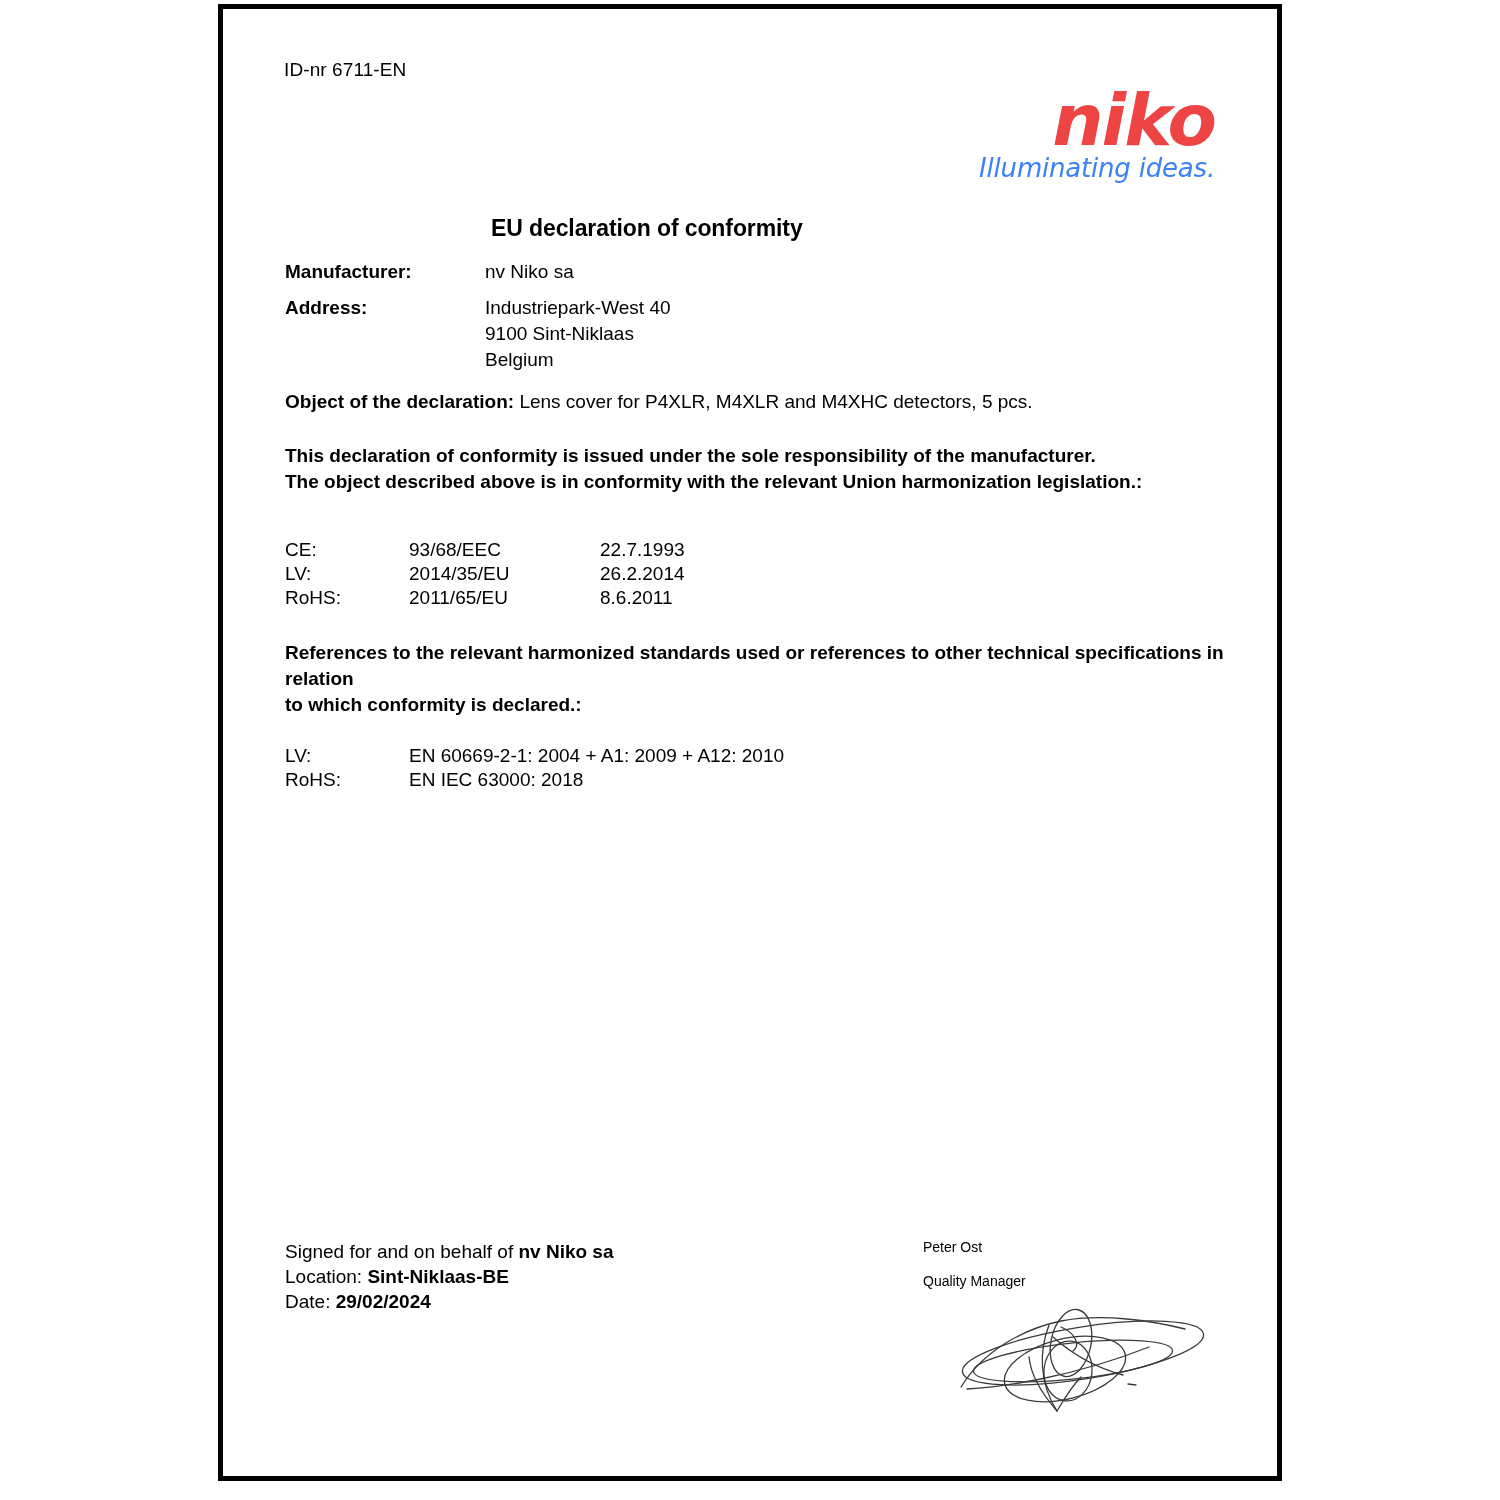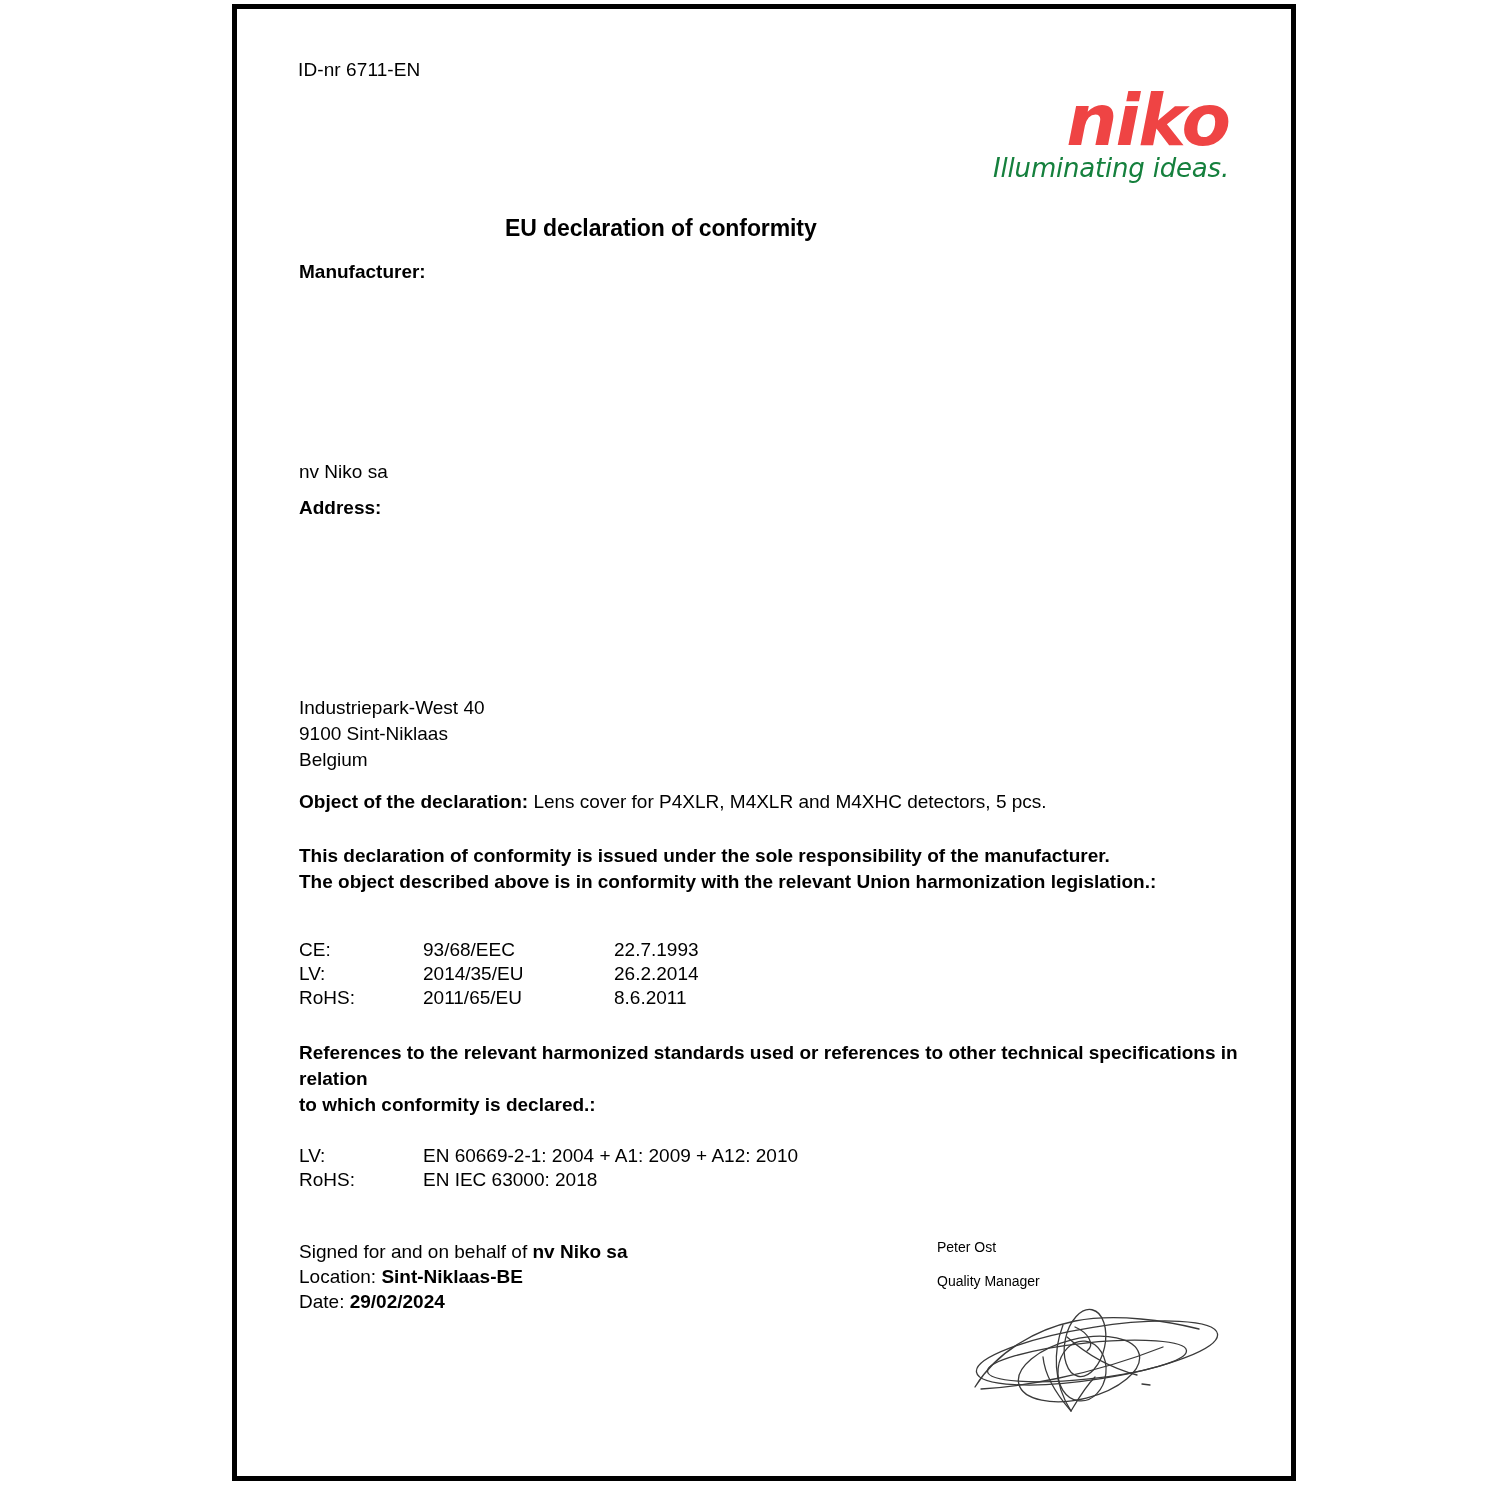--- a/index.html
+++ b/index.html
@@ -12,21 +12,21 @@
     height: 1500px;
     font-family: "Liberation Sans", sans-serif;
     color: #000000;
     overflow: hidden;
     position: relative;
   }
 
   
   .page-frame {
     position: absolute;
-    left: 232px;
+    left: 218px;
     top: 4px;
     width: 1064px;
     height: 1477px;
     border: 5px solid #000000;
     background: #ffffff;
     box-sizing: border-box;
   }
   .page-inner {
     position: absolute;
     inset: 0;
@@ -58,21 +58,21 @@
     letter-spacing: -2px;
     color: #ef4444;
     display: block;
   }
   .logo-tag {
     font-family: "DejaVu Sans", sans-serif;
     font-style: italic;
     font-size: 26px;
     line-height: 1.05;
     letter-spacing: -0.2px;
-    color: #15803d;
+    color: #3b82f6;
     display: block;
     margin-top: 2px;
   }
 
   
   .doc-title {
     position: absolute;
     left: 268px;
     top: 206px;
     font-size: 23px;
@@ -87,21 +87,20 @@
     left: 62px;
     top: 250px;
     right: 30px;
     font-size: 19px;
     line-height: 26px;
   }
 
   .kv-row {
     display: flex;
     margin-bottom: 10px;
-    flex-direction: column;
   }
   .kv-key {
     width: 200px;
     flex: 0 0 200px;
     font-weight: bold;
   }
   .kv-val .line { display: block; }
 
   .para { margin-top: 16px; }
   .para .line { display: block; }

